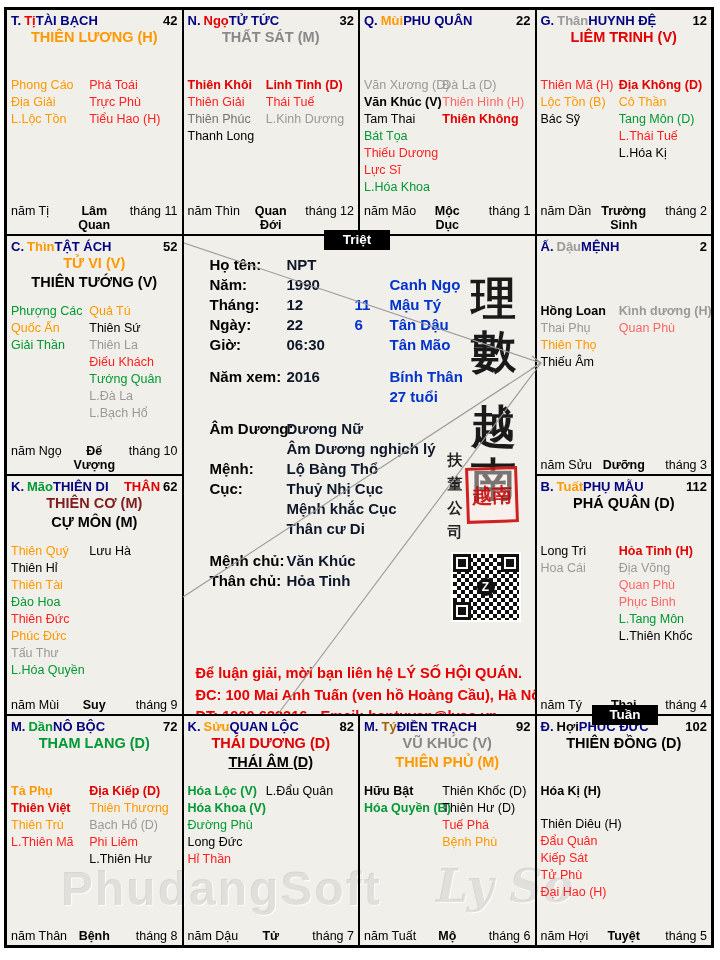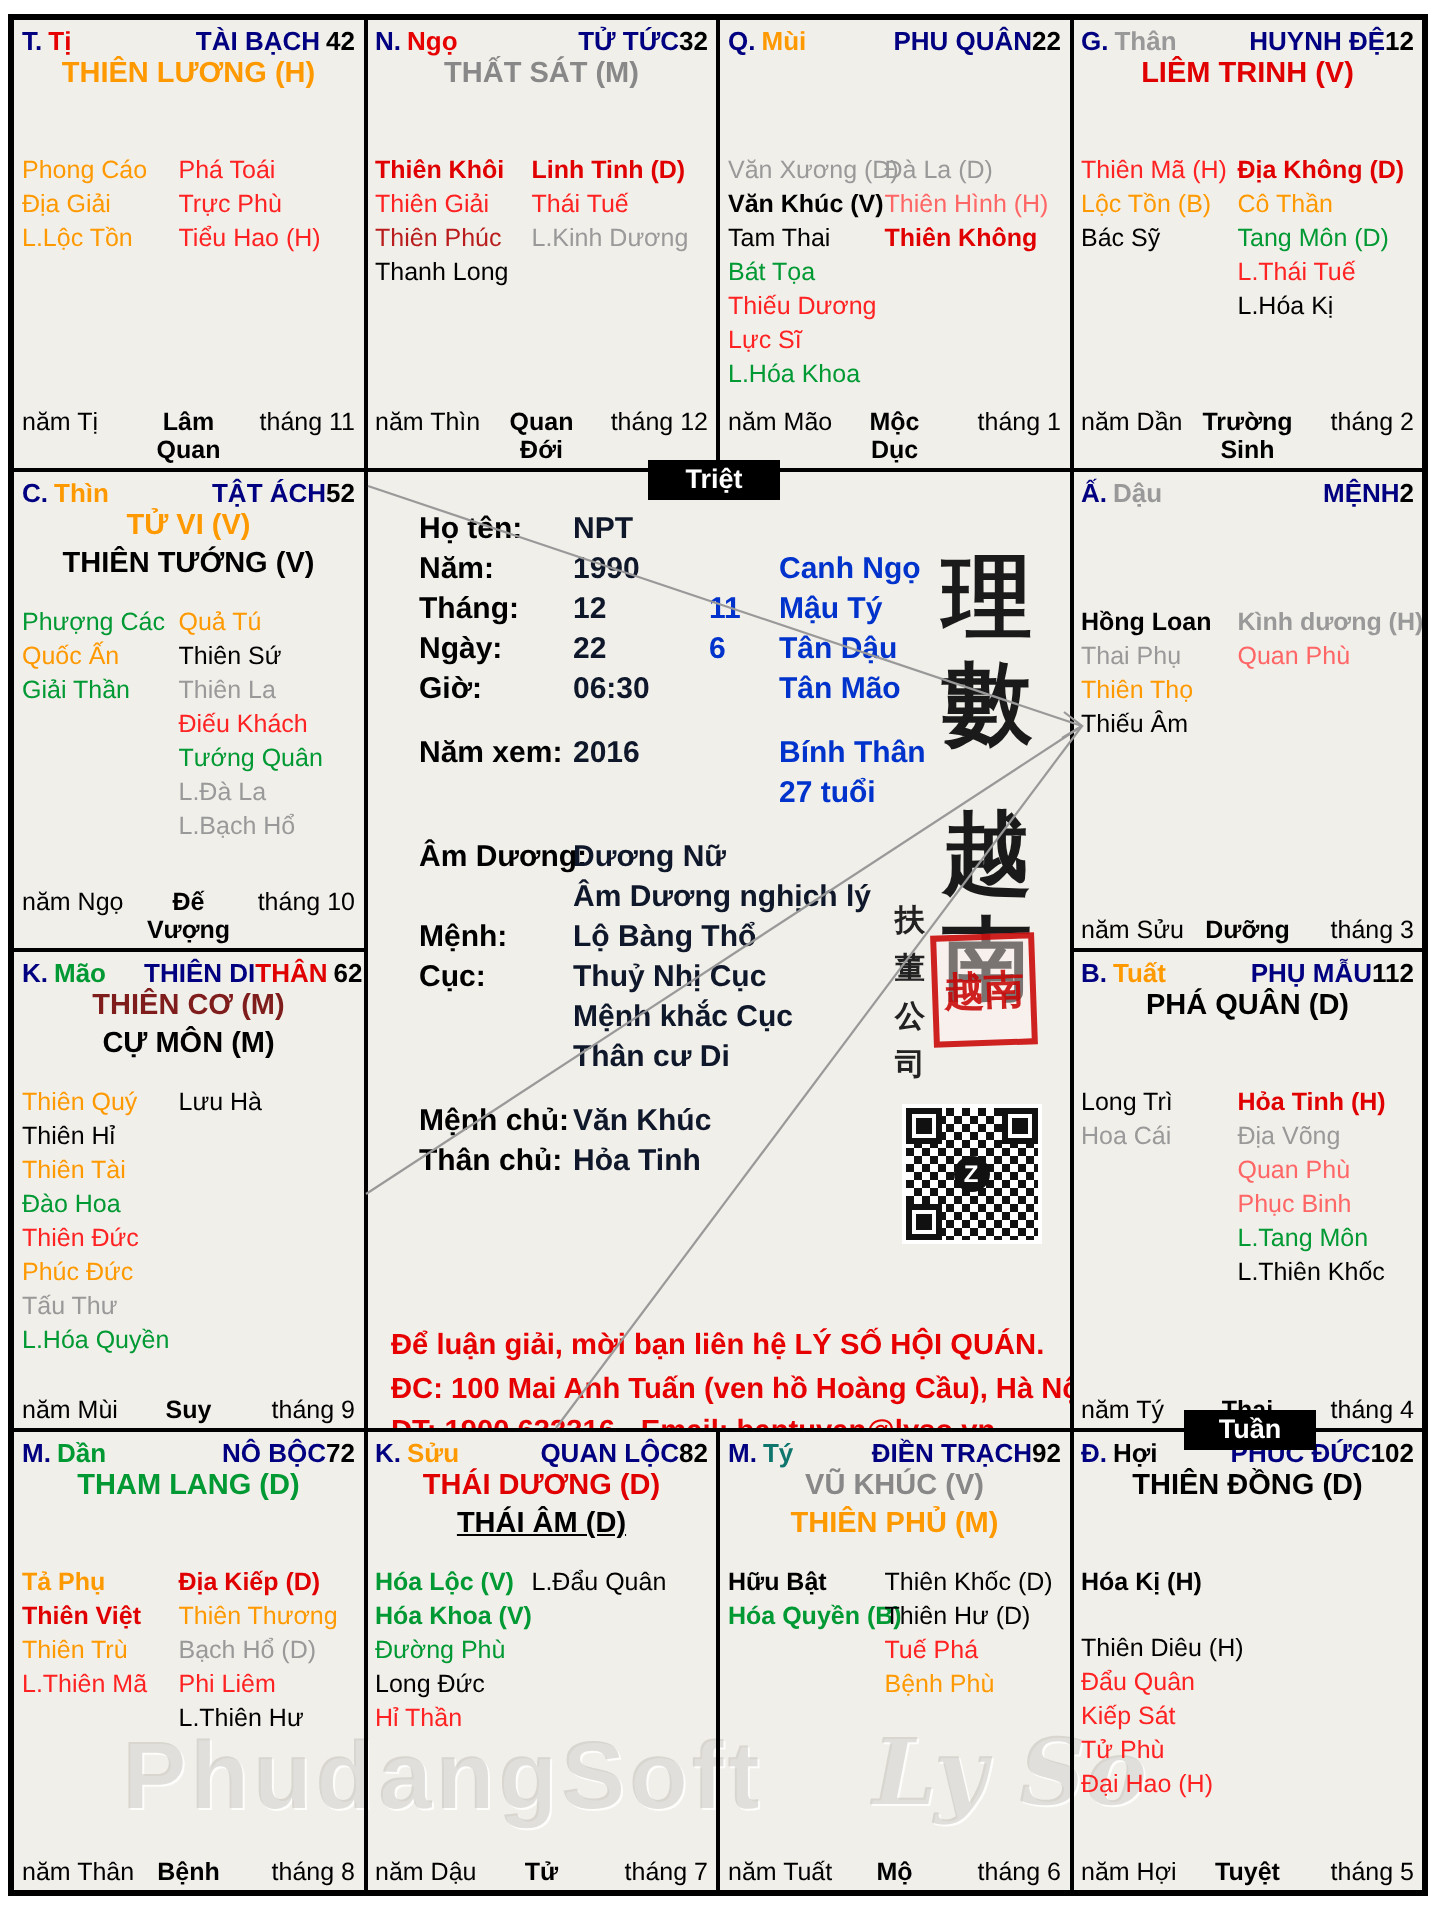--- a/index.html
+++ b/index.html
@@ -7,21 +7,21 @@
        font-family:"Liberation Sans",sans-serif;overflow:hidden;}
   .chart{position:absolute;left:4px;top:7px;width:710px;height:941px;
          border:2px solid #000;background:#f1efea;box-sizing:border-box;
          display:grid;grid-template-columns:repeat(4,1fr);
          grid-template-rows:226px 240px 240px 1fr;}
   .cell{border:1px solid #000;position:relative;padding:3px 4px 18px;
         overflow:hidden;z-index:2;background:transparent;}
   .hd{display:flex;align-items:baseline;font-weight:bold;font-size:13px;white-space:nowrap;}
   .stem{color:#000080;}
   .branch{margin-left:3px;}
-  .palace{flex:1;text-align:right;color:#000080;margin-left:19px;}
+  .palace{flex:1;text-align:left;color:#000080;}
   .extra{color:#e00000;margin-right:3px;}
   .num{color:#000;}
   .mains{height:49px;display:flex;flex-direction:column;justify-content:flex-start;
          text-align:center;font-size:14.5px;line-height:19px;font-weight:bold;}
   .cols{display:flex;font-size:12.5px;line-height:17px;}
   .colL{width:47%;}
   .colR{width:53%;}
   .star{white-space:nowrap;}
   .ft{position:absolute;left:4px;right:4px;bottom:2px;display:flex;font-size:12.5px;color:#000;}
   .ft .y{width:62px;}
@@ -115,21 +115,21 @@
         <span class="palace">TỬ TỨC</span>
         <span class="num">32</span>
       </div>
     <div class="mains">
         <div class="star" style="color: rgb(136, 136, 136); font-weight: bold;">THẤT SÁT (M)</div>
       </div>
     <div class="cols">
         <div class="colL">
           <div class="star" style="color: rgb(224, 0, 0); font-weight: bold;">Thiên Khôi</div>
           <div class="star" style="color: rgb(255, 34, 34);">Thiên Giải</div>
-          <div class="star" style="color: #b91c1c;">Thiên Phúc</div>
+          <div class="star" style="color: #737373;">Thiên Phúc</div>
           <div class="star" style="color: rgb(0, 0, 0);">Thanh Long</div>
         </div>
         <div class="colR">
           <div class="star" style="color: rgb(224, 0, 0); font-weight: bold;">Linh Tinh (D)</div>
           <div class="star" style="color: rgb(255, 34, 34);">Thái Tuế</div>
           <div class="star" style="color: rgb(153, 153, 153);">L.Kinh Dương</div>
         </div>
       </div>
     <div class="ft">
         <span class="y">năm Thìn</span>
@@ -477,21 +477,21 @@
     <div class="ft">
         <span class="y">năm Dậu</span>
         <span class="p">Tử</span>
         <span class="m">tháng 7</span>
       </div>
   </div>
 
   <div class="cell" style="grid-area:4/3">
     <div class="hd">
         <span class="stem">M.</span>
-        <span class="branch" style="color: #0f766e;">Tý</span>
+        <span class="branch" style="color: #a16207;">Tý</span>
         <span class="palace">ĐIỀN TRẠCH</span>
         <span class="num">92</span>
       </div>
     <div class="mains">
         <div class="star" style="color: rgb(136, 136, 136); font-weight: bold;">VŨ KHÚC (V)</div>
         <div class="star" style="color: rgb(255, 153, 0); font-weight: bold;">THIÊN PHỦ (M)</div>
       </div>
     <div class="cols">
         <div class="colL">
           <div class="star" style="color: rgb(0, 0, 0); font-weight: bold;">Hữu Bật</div>

